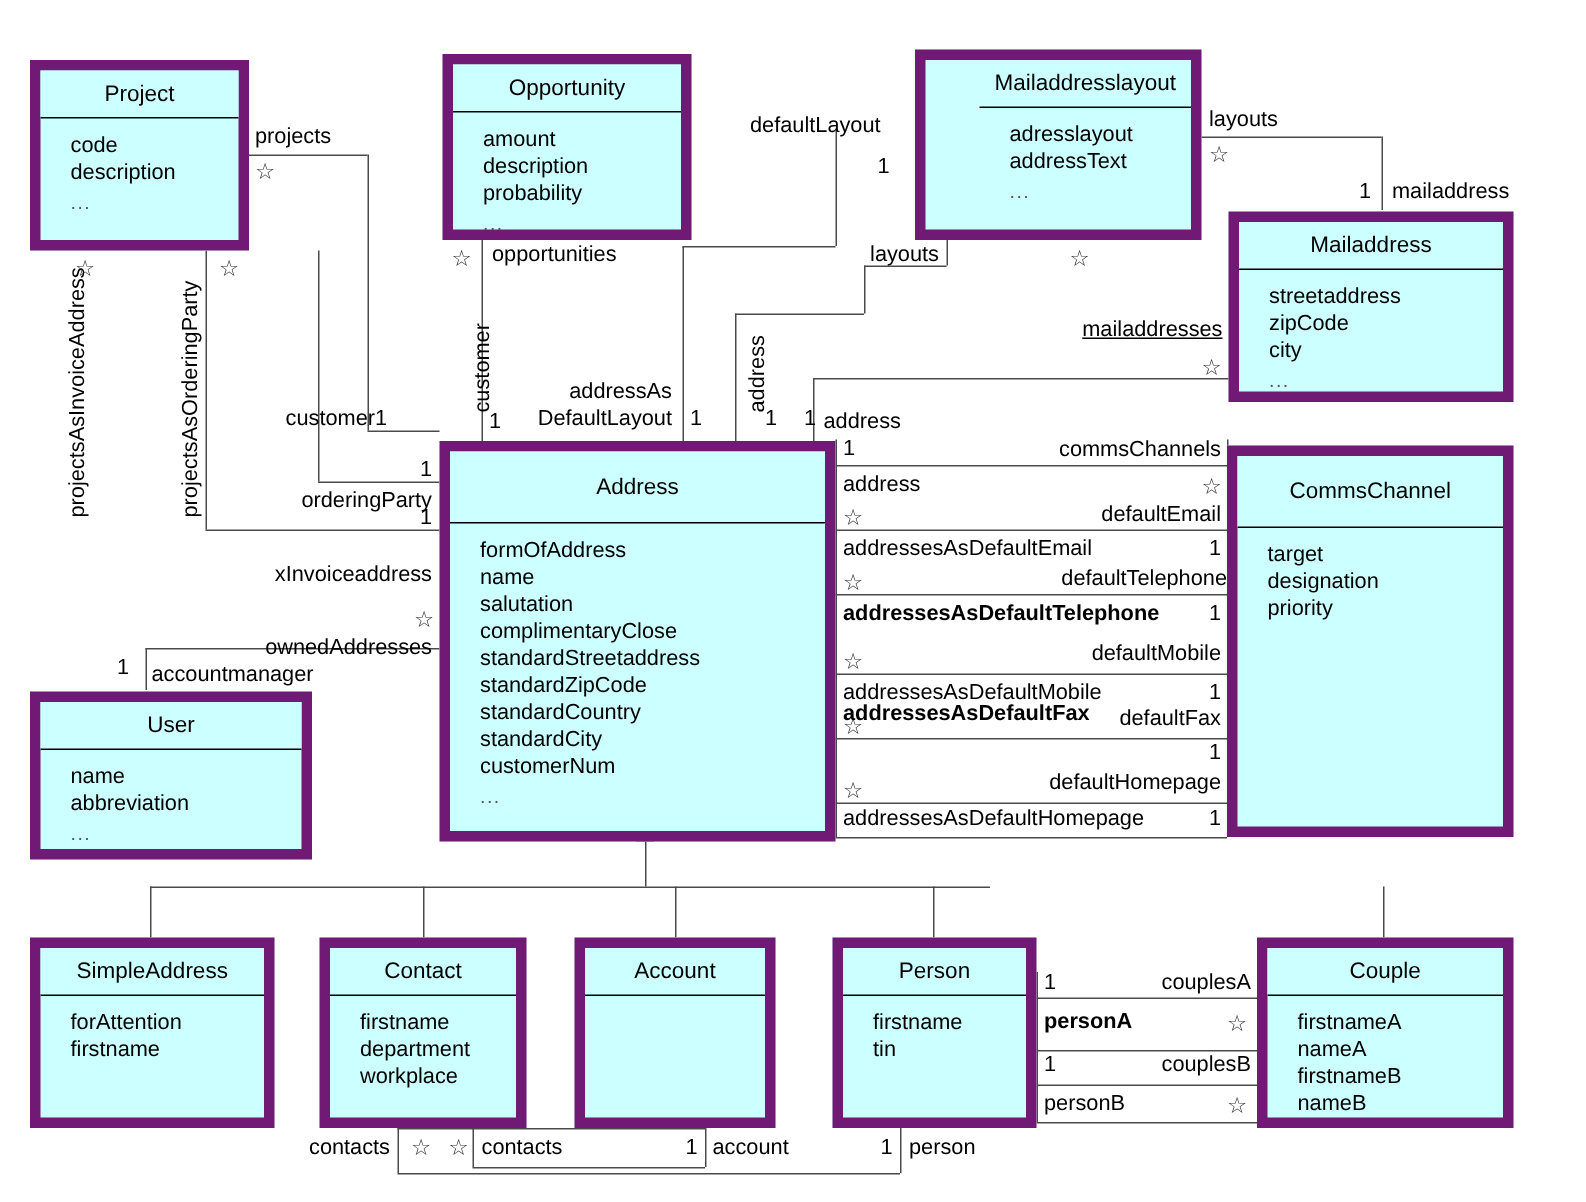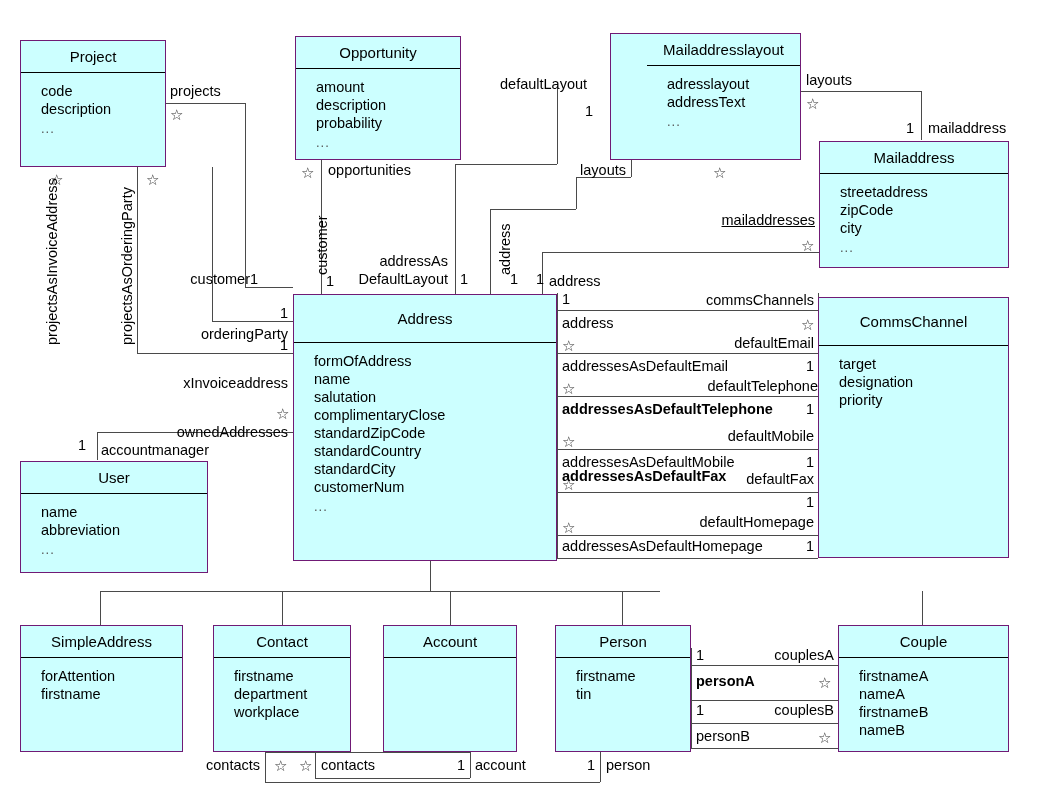--- a/index.html
+++ b/index.html
@@ -1,20 +1,20 @@
 <!DOCTYPE html>
 <html><head>
 <meta charset="utf-8">
 <style>
   html,body{margin:0;padding:0;background:#ffffff;}
   body{font-family:"Liberation Sans","DejaVu Sans",sans-serif;}
   #canvas{position:relative;width:1057px;height:801px;background:#fff;overflow:hidden;}
 
   
-  .cls{position:absolute;box-sizing:border-box;border:1px solid #701a75;background:#ccffff;}
+  .cls{position:absolute;box-sizing:border-box;border:7px solid #701a75;background:#ccffff;}
   .cls .title{box-sizing:border-box;height:32px;line-height:32px;text-align:center;
     font-size:15px;color:#000;border-bottom:1px solid #000;background:#ccffff;}
   .cls .attrs{box-sizing:border-box;padding:9px 0 0 20px;font-size:14.5px;line-height:18px;color:#000;}
   .cls .attrs div{white-space:nowrap;}
   .cls .attrs .dots{letter-spacing:1px;color:#555;font-size:13px;line-height:16px;padding-top:3px;}
 
   
   .h{position:absolute;height:0;border-top:1px solid #4a4a4a;}
   .v{position:absolute;width:0;border-left:1px solid #4a4a4a;}
 
@@ -138,20 +138,21 @@
     </div>
   </div>
 
   <div class="cls" style="left:293px; top:294px; width:264px; height:267px;">
     <div class="title" style="height:48px;line-height:48px;">Address</div>
     <div class="attrs">
       <div>formOfAddress</div>
       <div>name</div>
       <div>salutation</div>
       <div>complimentaryClose</div>
+      <div>standardStreetaddress</div>
       <div>standardZipCode</div>
       <div>standardCountry</div>
       <div>standardCity</div>
       <div>customerNum</div>
       <div class="dots">...</div>
     </div>
   </div>
 
   <div class="cls" style="left:818px; top:297px; width:191px; height:261px;">
     <div class="title" style="height:48px;line-height:48px;">CommsChannel</div>

